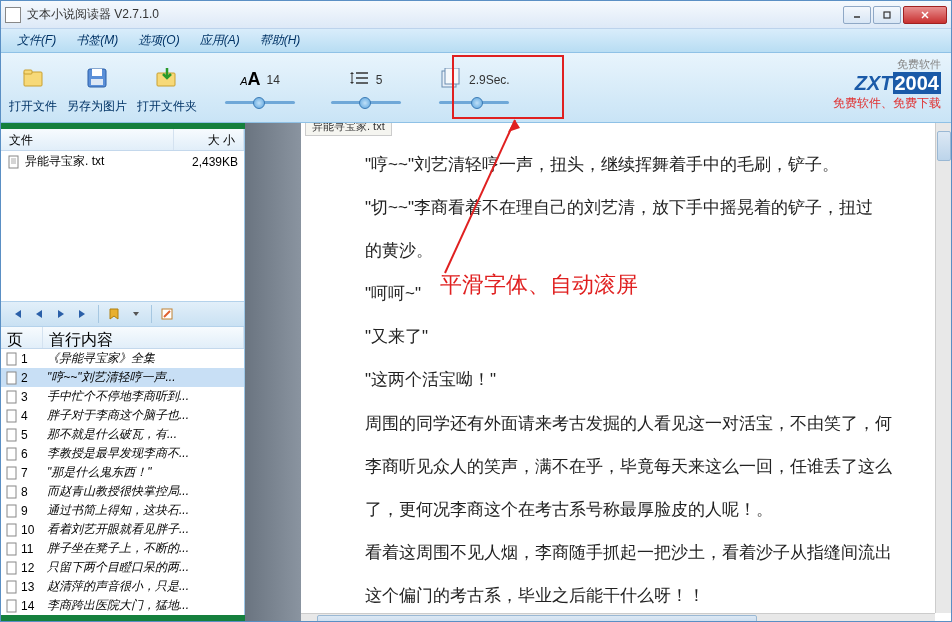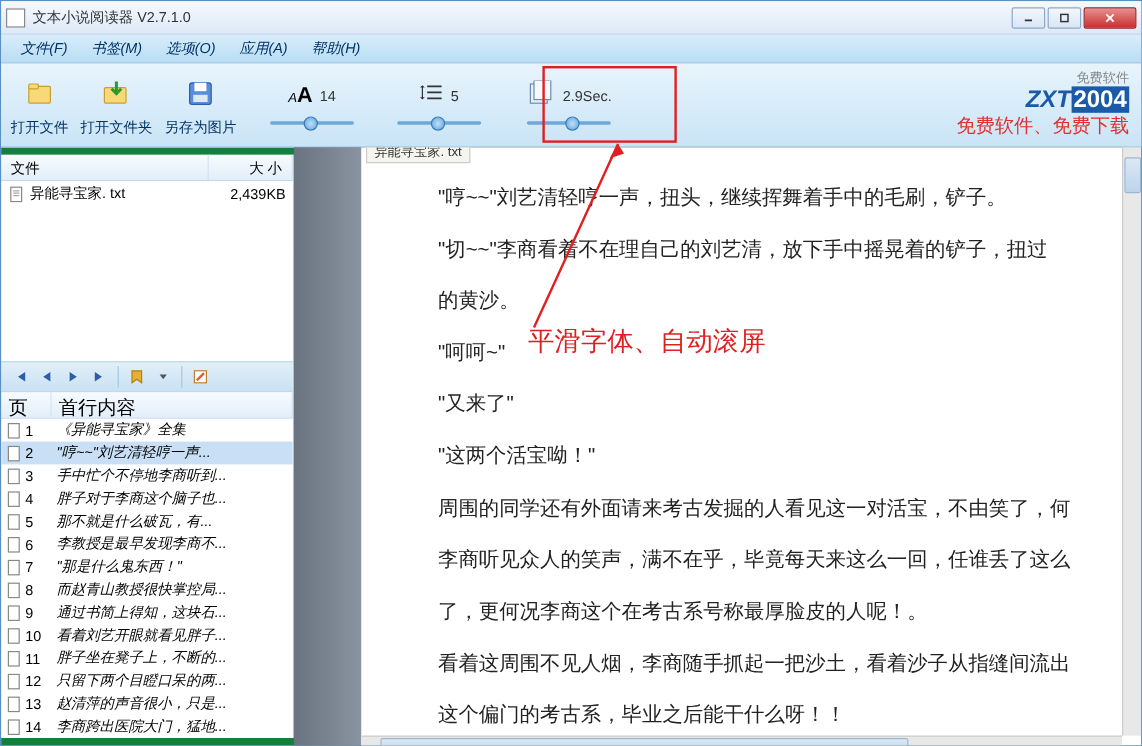--- a/index.html
+++ b/index.html
@@ -30,21 +30,21 @@
 .slider .track { width: 100%; height: 3px; background: #6fa8d8; border-radius: 2px; }
 .slider .thumb { position: absolute; width: 12px; height: 12px; border-radius: 50%; background: radial-gradient(#bfe0f8, #5aa3dd); border: 1px solid #3a7ab5; left: 40%; }
 
 .highlight-box { position: absolute; border: 2px solid #e02020; pointer-events: none; }
 .annotation-arrow { position: absolute; pointer-events: none; }
 .annotation-text { position: absolute; color: #e02020; font-size: 22px; font-family: SimSun; pointer-events: none; }
 
 .brand { position: absolute; right: 10px; top: 4px; text-align: right; }
 .brand .logo { font-size: 20px; font-weight: bold; font-style: italic; color: #1a5aa8; }
 .brand .logo .yr { background: #1a5aa8; color: #fff; padding: 0 2px; font-style: normal; }
-.brand .slogan { font-size: 16px; color: #e03030; text-align: right; }
+.brand .slogan { font-size: 12px; color: #e03030; text-align: right; }
 .brand .top { font-size: 11px; color: #888; }
 
 .body-area { flex: 1; display: flex; background: #15803d; overflow: hidden; align-items: center; }
 
 .left-panel { width: 244px; display: flex; flex-direction: column; background: #fff; border-right: 1px solid #9cc6e6; }
 .file-list-head { display: flex; height: 22px; background: linear-gradient(#f7fbfe, #e1eef9); border-bottom: 1px solid #c4d8ec; font-size: 12px; }
 .file-list-head .col { padding: 3px 8px; border-right: 1px solid #d4e2f0; }
 .file-list-head .col.fn { flex: 1; }
 .file-list-head .col.sz { width: 70px; text-align: right; }
 .file-list { flex: 0 0 150px; background: #fff; overflow: auto; font-size: 12px; }
@@ -128,35 +128,35 @@
         <svg width="28" height="28" viewBox="0 0 28 28">
             <rect x="5" y="8" width="18" height="14" rx="1" fill="#f7d978" stroke="#c9a030"></rect>
             <rect x="5" y="6" width="8" height="4" rx="1" fill="#f7d978" stroke="#c9a030"></rect>
           </svg>
       </div>
       <span class="tb-label">打开文件</span>
     </div>
     <div class="tb-group">
       <div class="tb-btn">
         <svg width="28" height="28" viewBox="0 0 28 28">
-            <rect x="4" y="9" width="18" height="13" rx="1" fill="#f7d978" stroke="#c9a030"></rect>
-            <path d="M14 4 L14 14 M10 10 L14 14 L18 10" fill="none" stroke="#2a9a2a" stroke-width="2.5"></path>
-          </svg>
-      </div>
-      <span class="tb-label">打开文件夹</span>
+            <rect x="5" y="5" width="18" height="18" rx="2" fill="#5a8fd8" stroke="#2a5fa8"></rect>
+            <rect x="9" y="5" width="10" height="7" fill="#fff"></rect>
+            <rect x="8" y="15" width="12" height="6" fill="#dde8f5"></rect>
+          </svg>
+      </div>
+      <span class="tb-label">另存为图片</span>
     </div>
     <div class="tb-group">
       <div class="tb-btn">
         <svg width="28" height="28" viewBox="0 0 28 28">
-            <rect x="5" y="5" width="18" height="18" rx="2" fill="#5a8fd8" stroke="#2a5fa8"></rect>
-            <rect x="9" y="5" width="10" height="7" fill="#fff"></rect>
-            <rect x="8" y="15" width="12" height="6" fill="#dde8f5"></rect>
-          </svg>
-      </div>
-      <span class="tb-label">另存为图片</span>
+            <rect x="4" y="9" width="18" height="13" rx="1" fill="#f7d978" stroke="#c9a030"></rect>
+            <path d="M14 4 L14 14 M10 10 L14 14 L18 10" fill="none" stroke="#2a9a2a" stroke-width="2.5"></path>
+          </svg>
+      </div>
+      <span class="tb-label">打开文件夹</span>
     </div>
 
     <div class="font-group">
       <div class="font-row">
         <span style="font-family:serif"><i style="font-size:11px">A</i><b style="font-size:18px">A</b></span>
         <span class="val">14</span>
       </div>
       <div class="slider">
           <div class="track"></div>
           <div class="thumb"></div>

